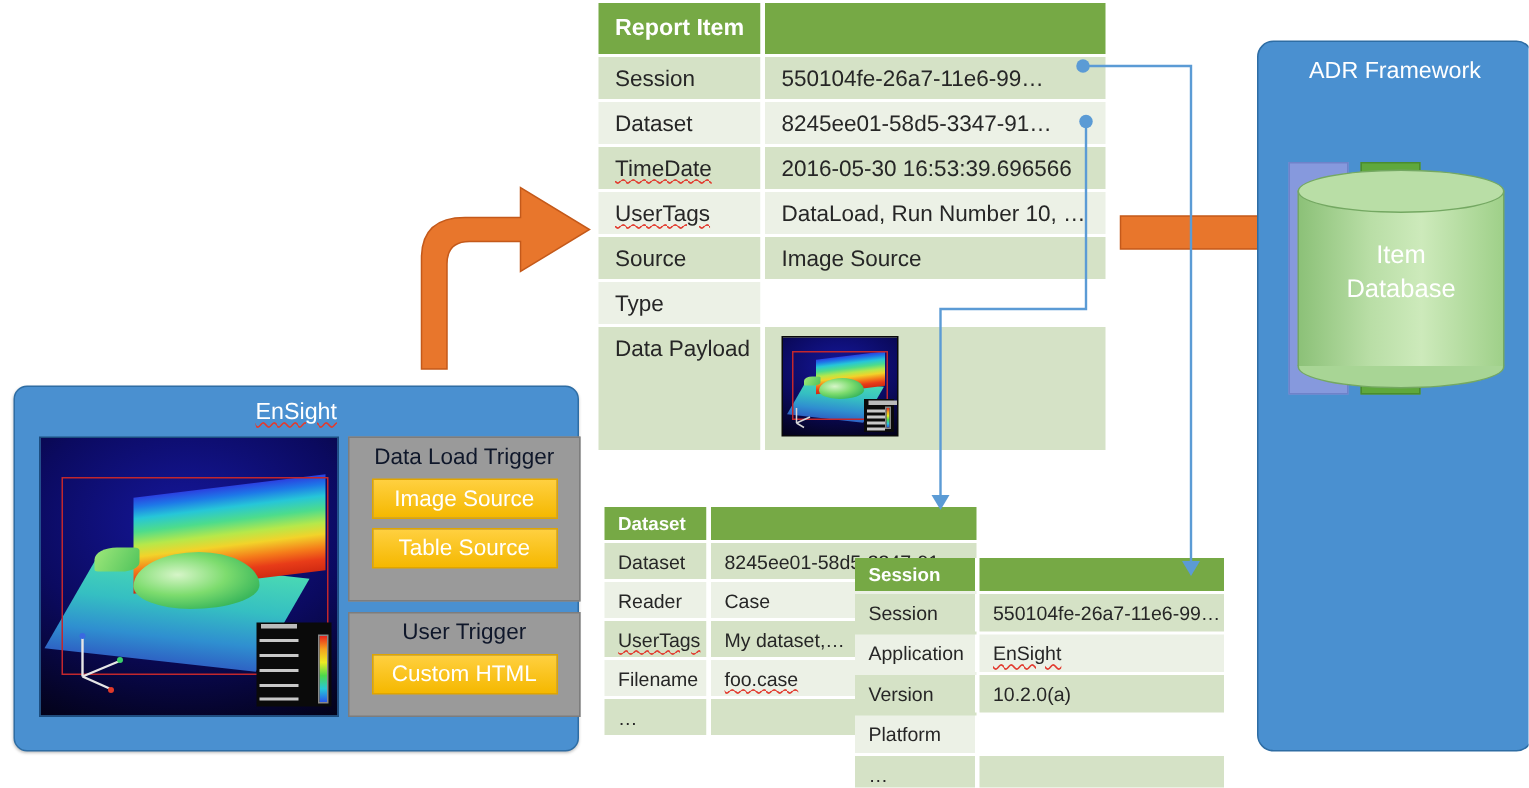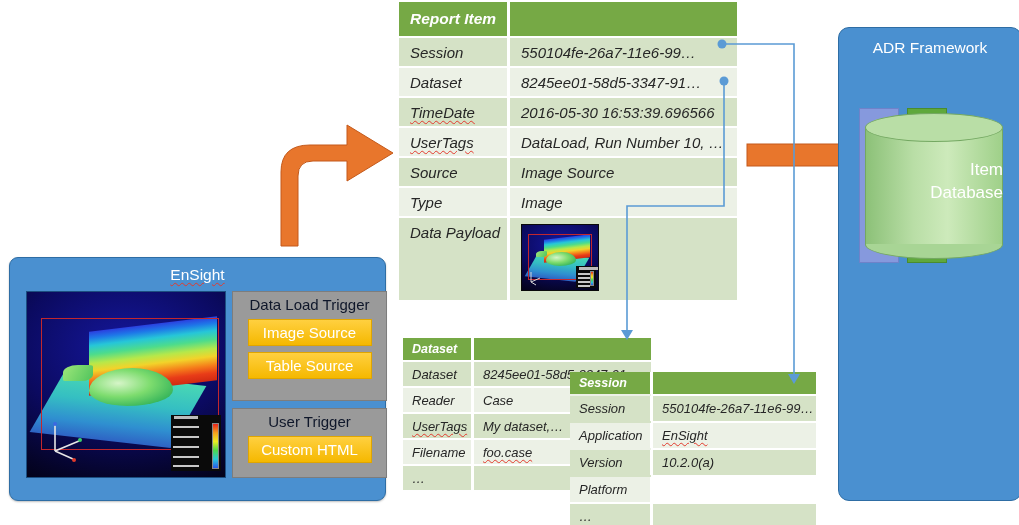--- a/index.html
+++ b/index.html
@@ -6,21 +6,21 @@
   * { box-sizing: border-box; margin: 0; padding: 0; }
   html, body {
     width: 1019px; height: 525px;
     background: #ffffff;
     font-family: "Liberation Sans", sans-serif;
     overflow: hidden;
   }
   #canvas { position: relative; width: 1019px; height: 525px; }
 
   
-  .tbl { position: absolute; font-style: italic; }
+  .tbl { position: absolute; }
   .tbl .hdr {
     display: flex; background: transparent;
   }
   .tbl .hdr .hc {
     background: #76a945;
     color: #ffffff;
     font-weight: bold;
     display: flex; align-items: center;
   }
   .tbl .row { display: flex; }
@@ -173,21 +173,21 @@
   }
   #item-db .top {
     position: absolute; left: 0; top: 0; width: 138px; height: 29px;
     background: #b9dea6; border: 1px solid #74a862; border-radius: 50%;
   }
   #item-db .bot {
     position: absolute; left: 0; bottom: -1px; width: 138px; height: 29px;
     background: #a8d595; border: 1px solid #74a862; border-radius: 50%;
   }
   #item-db .lbl {
-    position: absolute; left: 0; top: 46px; width: 138px; text-align: right;
+    position: absolute; left: 0; top: 46px; width: 138px; text-align: center;
     color: #ffffff; font-size: 17px; line-height: 1.35; z-index: 3;
   }
 
   
   .orange { fill: #e8762c; stroke: #c4591a; stroke-width: 1; }
   .blueline { stroke: #5b9bd5; stroke-width: 1.6; fill: none; }
   .bluedot { fill: #5b9bd5; }
   svg.overlay { position: absolute; left: 0; top: 0; width: 1019px; height: 525px; pointer-events: none; }
   svg.overlay.under { z-index: 0; }
   svg.overlay.over { z-index: 6; }
@@ -241,21 +241,20 @@
       <div class="c v">DataLoad, Run Number 10, …</div>
     </div>
     <div class="row odd">
       <div class="c k">Source</div>
       <div class="cell-gap"></div>
       <div class="c v">Image Source</div>
     </div>
     <div class="row even">
       <div class="c k">Type</div>
       <div class="cell-gap"></div>
-      <div class="c v">Image</div>
     </div>
     <div class="row odd tall">
       <div class="c k">Data Payload</div>
       <div class="cell-gap"></div>
       <div class="c v">
         <div class="viz" style="width:78px;height:67px;border:1px solid #0a0a0a;">
           <div class="floor" style="left:8px;top:30px;width:54px;height:24px;"></div>
           <div class="wall" style="left:22px;top:12px;width:46px;height:23px;"></div>
           <div class="blob" style="left:24px;top:27px;width:30px;height:14px;"></div>
           <div class="fin" style="left:14px;top:26px;width:11px;height:6px;"></div>

